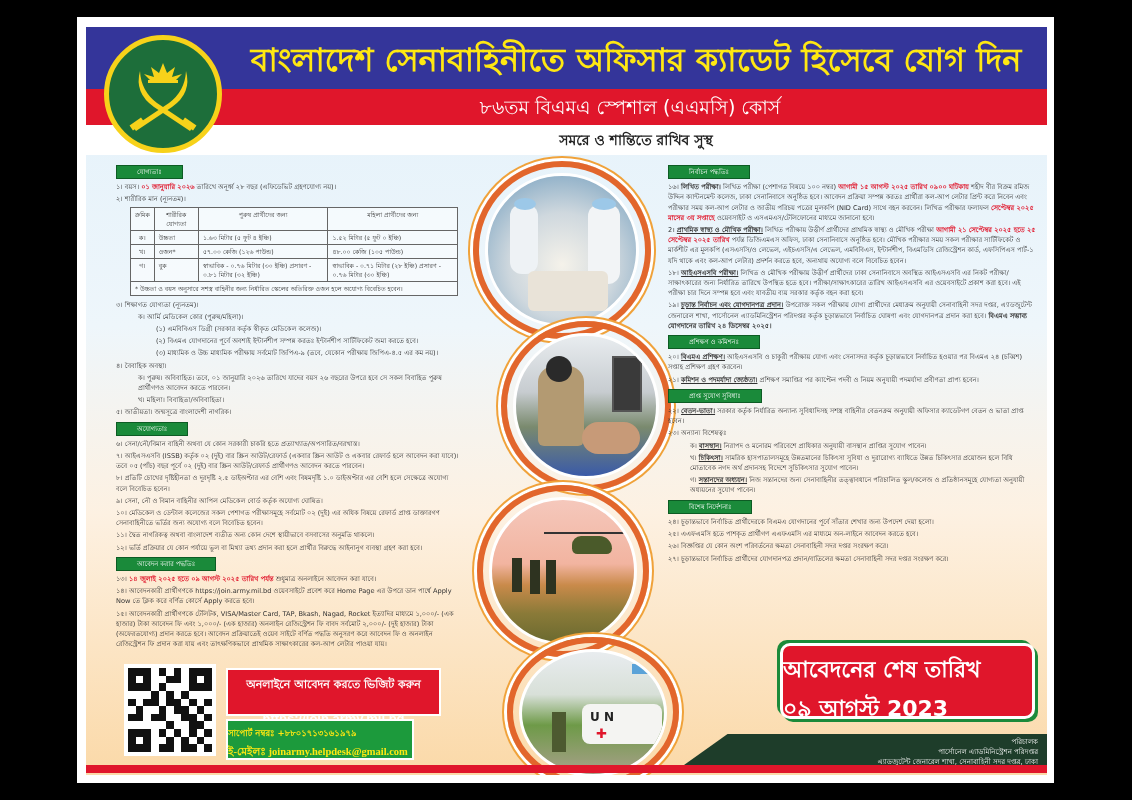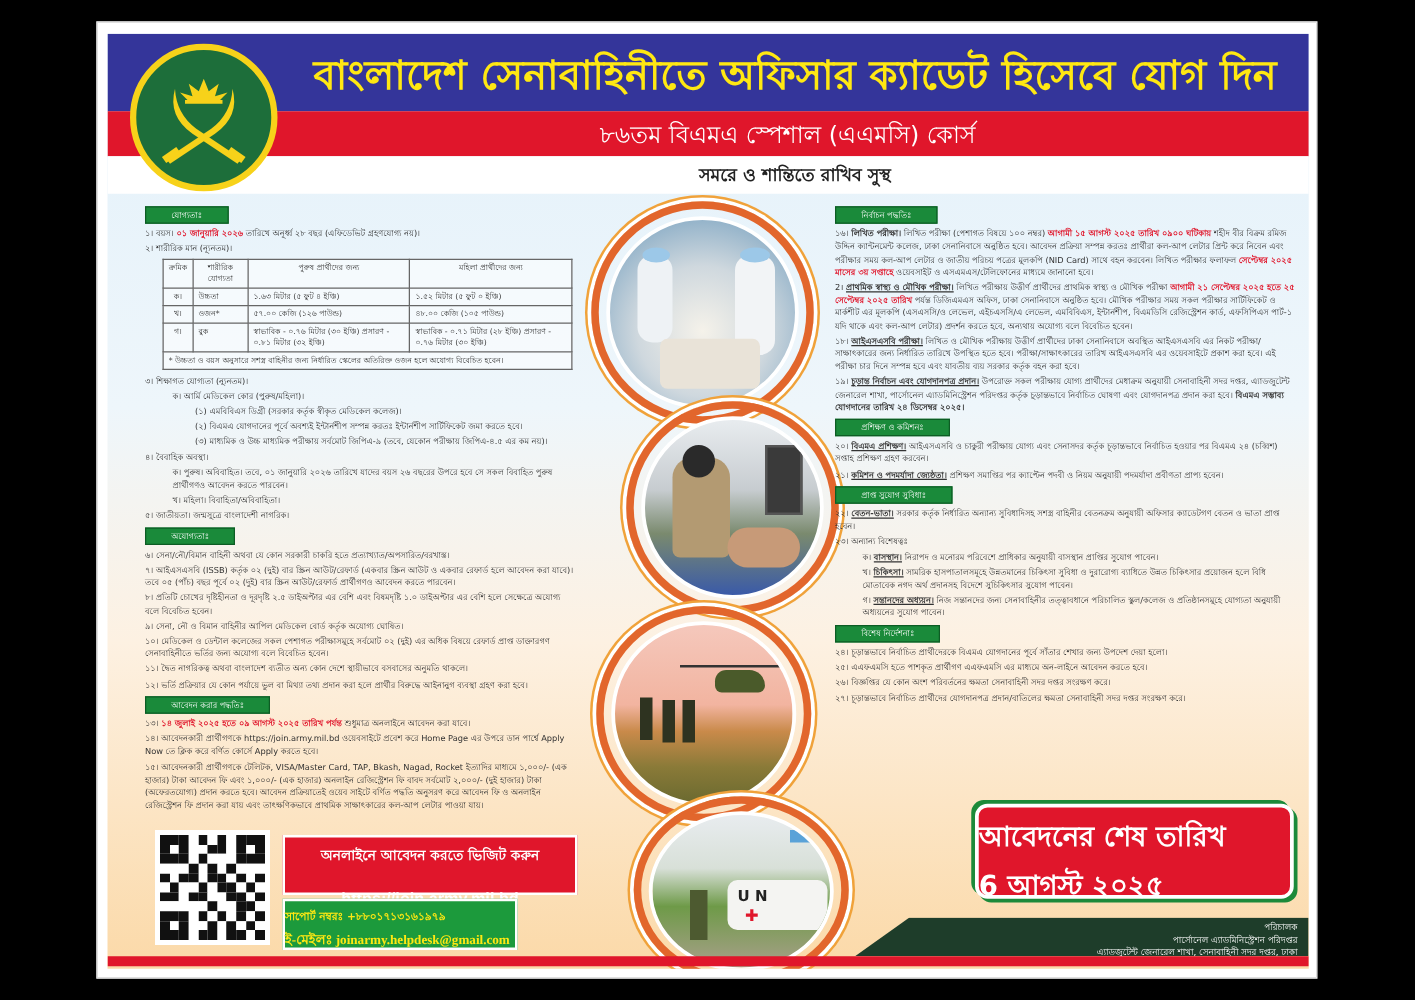--- a/index.html
+++ b/index.html
@@ -29,21 +29,21 @@
 table.phys td{border:1px solid #666;padding:2px 4px;vertical-align:top}
 table.phys td.c{text-align:center}
 .center{position:absolute;left:385px;top:128px;width:200px;height:620px}
 .ring{position:absolute;border-radius:50%;border:6px solid #e2662c;box-shadow:0 0 0 3px #fff,0 0 0 5px #f0a23a}
 .photo{position:absolute;border-radius:50%;overflow:hidden;border:3px solid #fff}
 .bottom-red{position:absolute;left:0;top:738px;width:100%;height:8px;background:#e0162b}
 .qr{position:absolute;left:38px;top:637px;width:92px;height:92px;background:#fff;padding:4px}
 .qr-grid{width:100%;height:100%;display:grid;grid-template-columns:repeat(11,1fr);grid-template-rows:repeat(11,1fr)}
 .qr-grid span{background:#111}
 .qr-grid span.w{background:#fff}
-.cta-red{position:absolute;left:140px;top:641px;width:236px;height:48px;background:#e0162b;border:2px solid #fff;text-align:center;color:#fff}
+.cta-red{position:absolute;left:140px;top:641px;width:215px;height:48px;background:#e0162b;border:2px solid #fff;text-align:center;color:#fff}
 .cta-red .l1{font-size:11px;font-weight:bold;margin-top:6px}
 .cta-red .l2{font-family:"Liberation Sans",sans-serif;font-size:13px;font-weight:bold;margin-top:16px}
 .cta-green{position:absolute;left:140px;top:692px;width:188px;height:41px;background:#1c9a3c;border:2px solid #fff;text-align:left}
 .cta-green .l1{font-size:8.5px;color:#ffe812;margin-top:6px;font-weight:bold}
 .cta-green .l2{font-family:Liberation Serif, serif;font-size:10.5px;color:#ffe812;font-weight:bold;margin-top:3px}
 .deadline{position:absolute;left:694px;top:616px;width:255px;height:76px;background:#e0162b;border-radius:10px;border:3px solid #fff;box-shadow:-3px -3px 0 #1c8a3a,3px 3px 0 #1c8a3a;text-align:left;color:#fff;font-weight:bold}
 .deadline .l1{font-size:22px;margin-top:6px}
 .deadline .l2{font-size:22px;margin-top:2px}
 .sign-tab{position:absolute;left:598px;top:707px;width:363px;height:31px;background:#1e3d2a;clip-path:polygon(12% 0,100% 0,100% 100%,0 100%)}
 .sign-text{position:absolute;left:600px;top:710px;width:352px;text-align:right;color:#fff;font-size:7px;line-height:10px}
@@ -375,21 +375,21 @@
 
    <span class="tag">বিশেষ নির্দেশনাঃ</span>
    <div class="p">২৪। চূড়ান্তভাবে নির্বাচিত প্রার্থীদেরকে বিএমএ যোগদানের পূর্বে সাঁতার শেখার জন্য উপদেশ দেয়া হলো।</div>
    <div class="p">২৫। এএফএমসি হতে পাশকৃত প্রার্থীগণ এএফএমসি এর মাধ্যমে অন-লাইনে আবেদন করতে হবে।</div>
    <div class="p">২৬। বিজ্ঞপ্তির যে কোন অংশ পরিবর্তনের ক্ষমতা সেনাবাহিনী সদর দপ্তর সংরক্ষণ করে।</div>
    <div class="p">২৭। চূড়ান্তভাবে নির্বাচিত প্রার্থীদের যোগদানপত্র প্রদান/বাতিলের ক্ষমতা সেনাবাহিনী সদর দপ্তর সংরক্ষণ করে।</div>
   </div>
 
   <div class="deadline">
    <div class="l1">আবেদনের শেষ তারিখ</div>
-   <div class="l2">6 আগস্ট ২০২৫</div>
+   <div class="l2">০৯ আগস্ট 2023</div>
   </div>
 
   <div class="sign-tab"></div>
   <div class="sign-text">
    <div>পরিচালক</div>
    <div>পার্সোনেল এ্যাডমিনিস্ট্রেশন পরিদপ্তর</div>
    <div>এ্যাডজুটেন্ট জেনারেল শাখা, সেনাবাহিনী সদর দপ্তর, ঢাকা</div>
   </div>
 
   <div class="bottom-red"></div>

